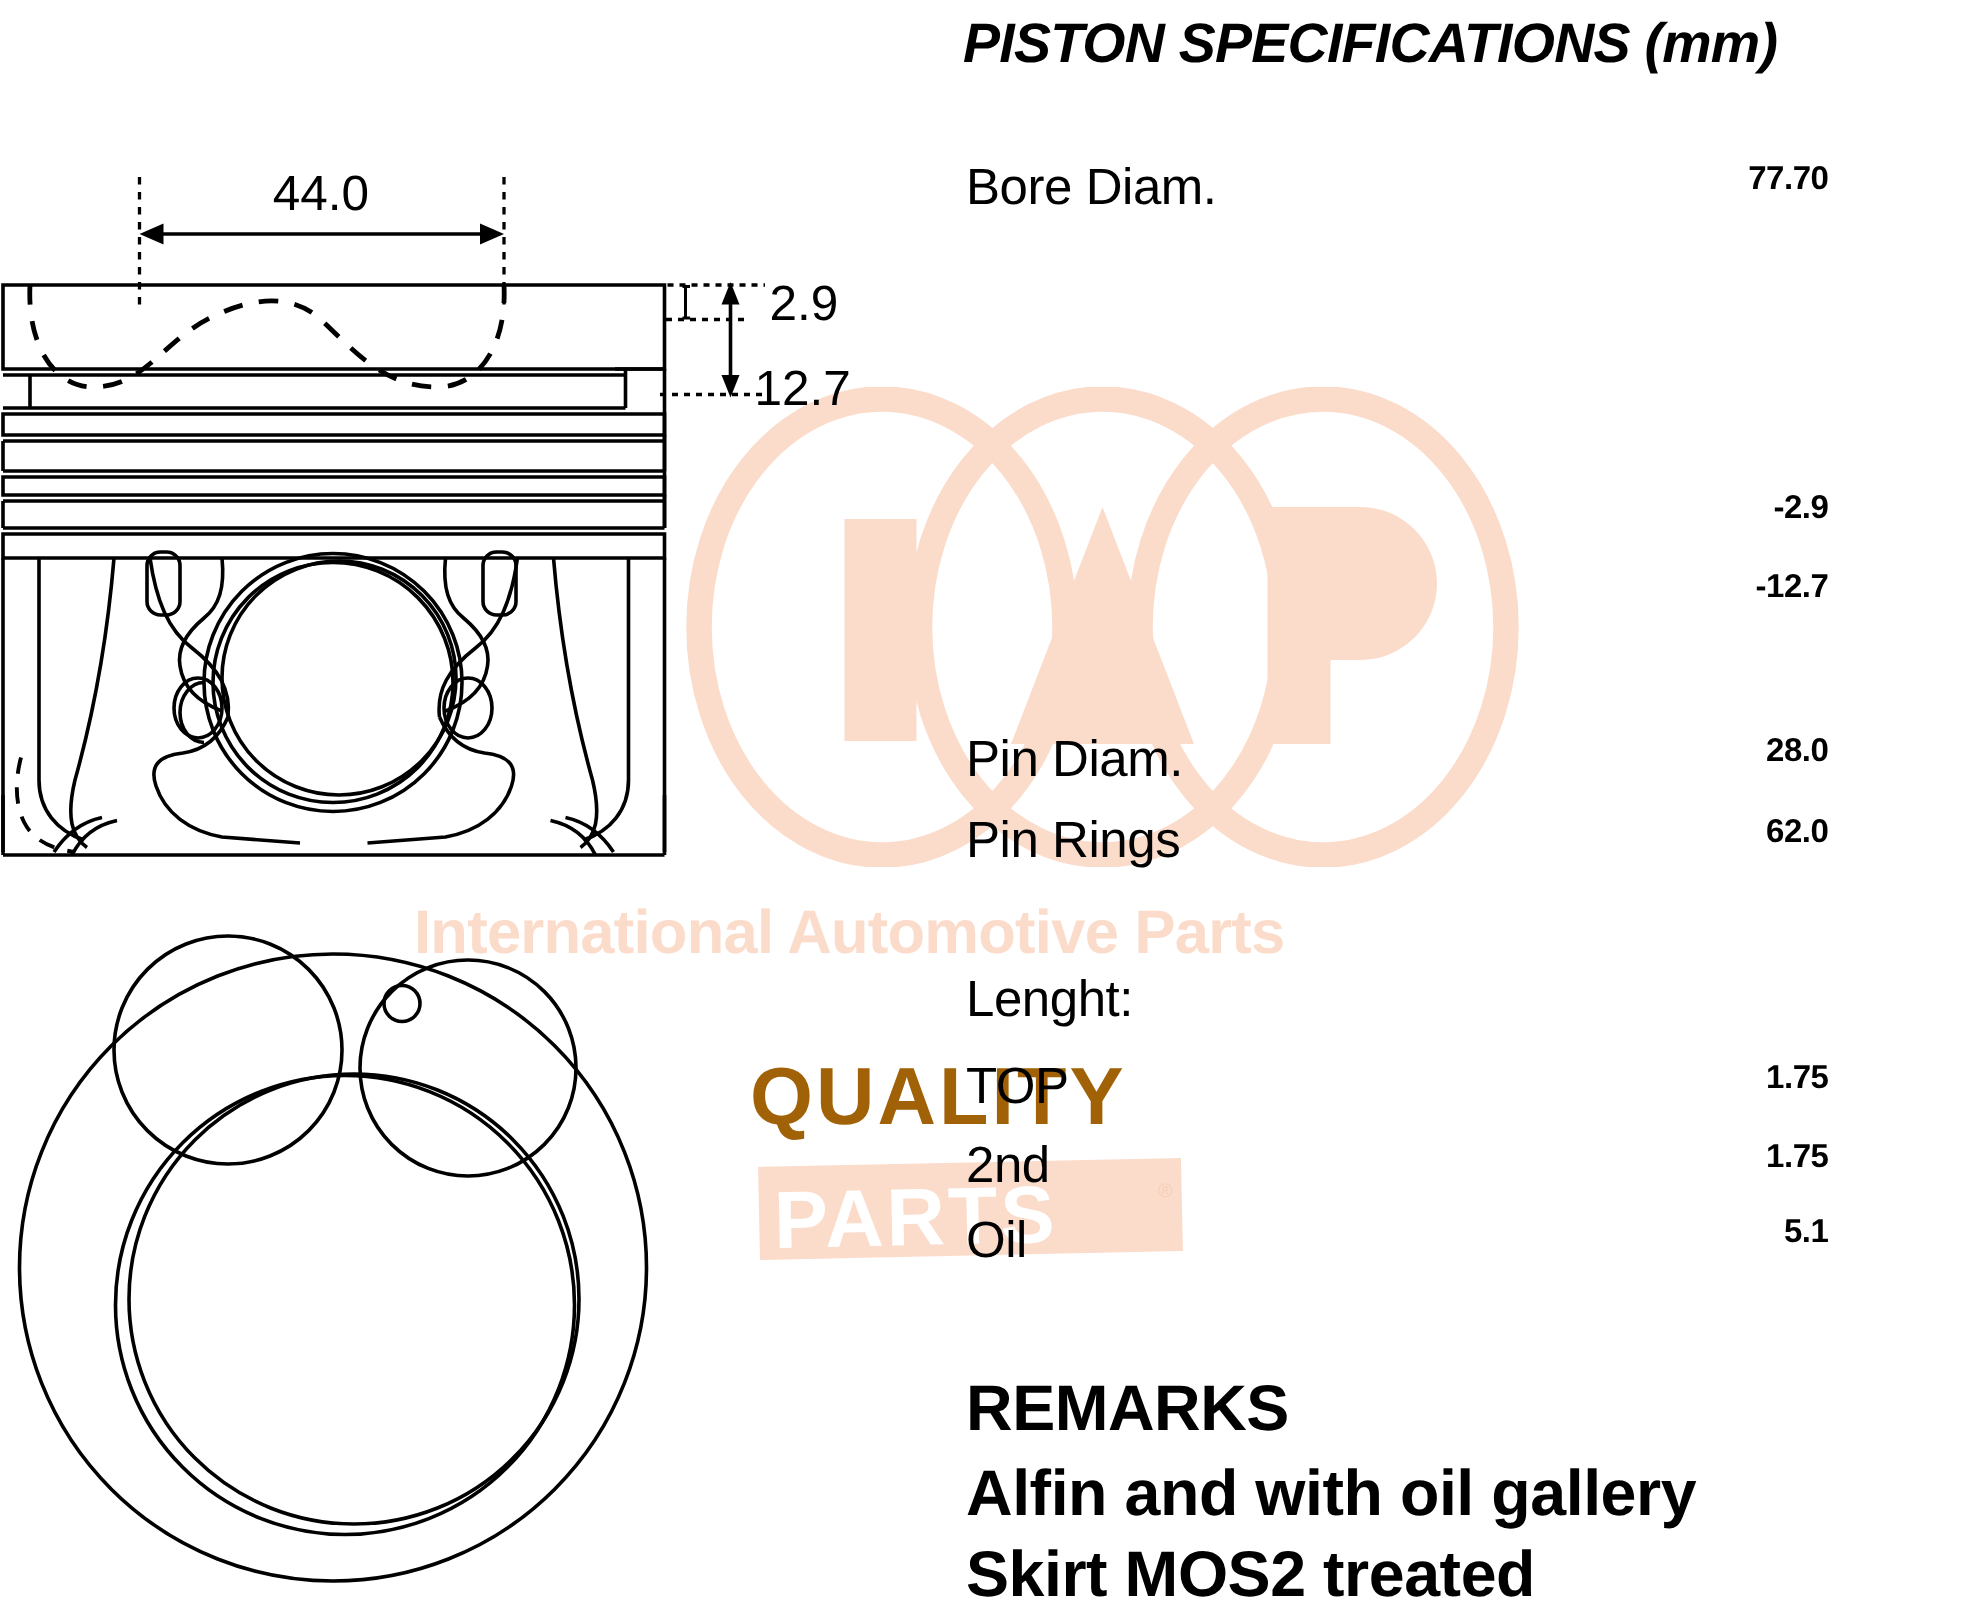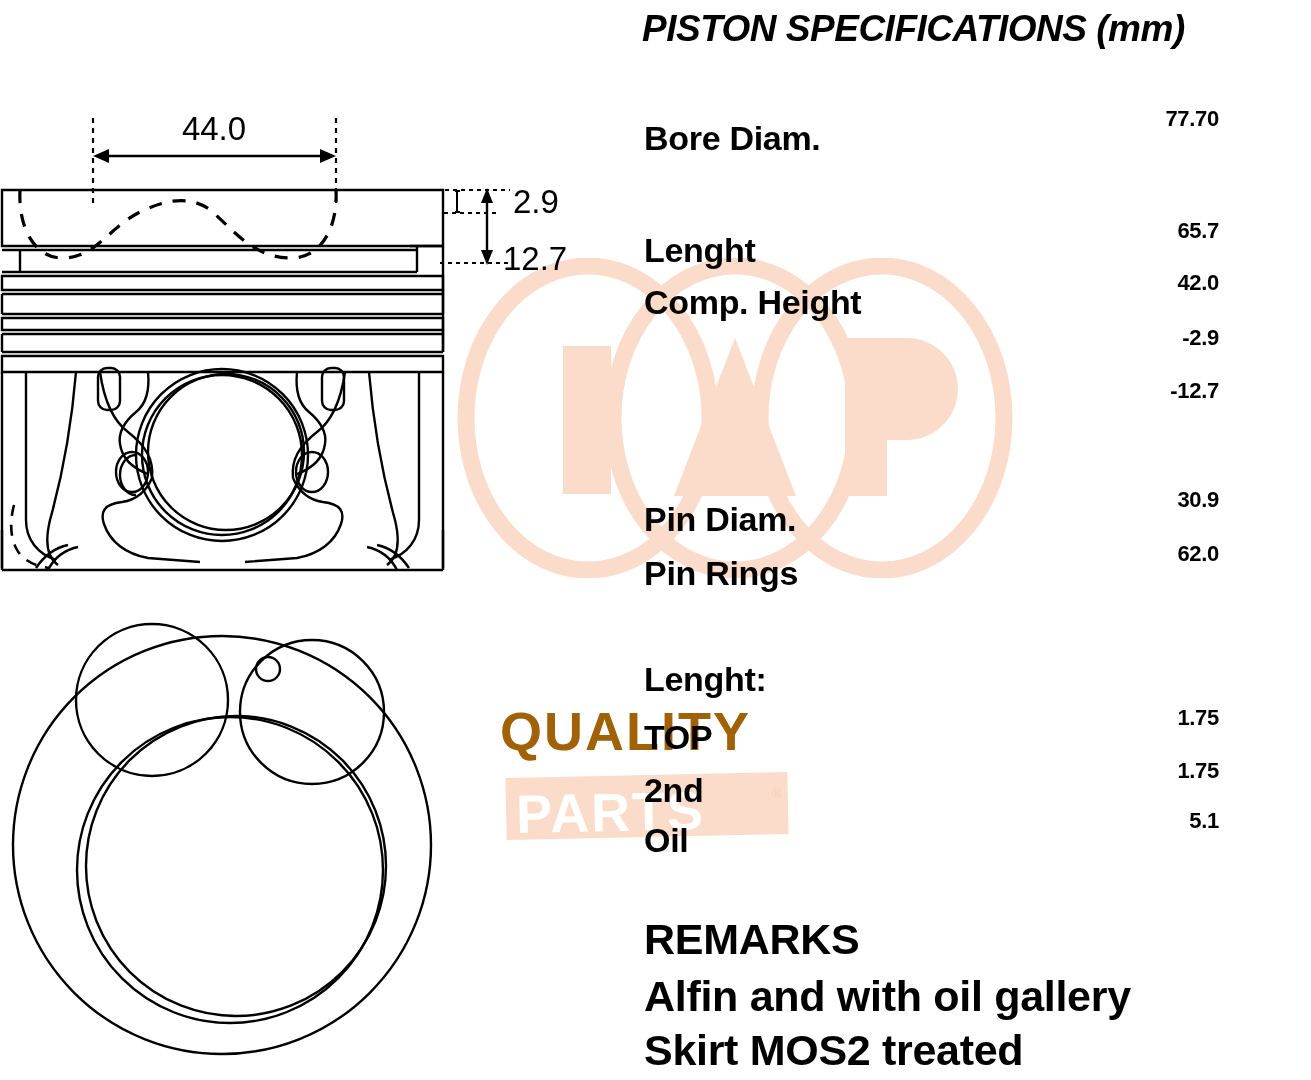--- a/index.html
+++ b/index.html
@@ -116,24 +116,23 @@
     position: absolute;
     left: 0;
     width: 673px;
     height: 44px;
   }
   .row .lbl {
     position: absolute;
     left: 6px;
     top: 0;
     font-size: 34px;
-    font-weight: bold;
+    font-weight: normal;
     white-space: nowrap;
     letter-spacing: -0.3px;
-    margin-top: 13px;
   }
   .row .val {
     position: absolute;
     right: 92px;
     top: 0;
     font-size: 22px;
     font-weight: bold;
     white-space: nowrap;
     letter-spacing: -0.3px;
   }
@@ -161,20 +160,21 @@
       <g fill="none" stroke="#fbdccb" stroke-width="17">
         <ellipse cx="133" cy="160" rx="122" ry="152"></ellipse>
         <ellipse cx="280" cy="160" rx="122" ry="152"></ellipse>
         <ellipse cx="427" cy="160" rx="122" ry="152"></ellipse>
       </g>
       <rect x="108" y="88" width="48" height="148" fill="#fbdccb"></rect>
       <polygon points="280,80 341,238 219,238" fill="#fbdccb"></polygon>
       <path d="M390 80 L390 238 L432 238 L432 182 L452 182 A51 51 0 0 0 452 80 Z" fill="#fbdccb"></path>
     </svg>
 
+    <div class="wm-tagline">International Automotive Parts</div>
     <div class="wm-quality">QUALITY</div>
     <div class="wm-parts-box"></div>
     <div class="wm-parts-text">PARTS</div>
     <div class="wm-reg">®</div>
   </div>
 
   <svg class="drawing" viewBox="0 0 640 1080">
 
     <g>
       <line x1="93" y1="118" x2="93" y2="205" stroke="#000" stroke-width="2.2" stroke-dasharray="5,5"></line>
@@ -291,43 +291,35 @@
 
   <div class="spec-panel">
 
     <div class="spec-title">PISTON SPECIFICATIONS (mm)</div>
 
     <div class="row" style="top:106px">
       <span class="lbl">Bore Diam.</span>
       <span class="val">77.70</span>
     </div>
 
-    <div class="row" style="top:218px">
-      <span class="lbl">Lenght</span>
-      <span class="val">65.7</span>
-    </div>
-
-    <div class="row" style="top:270px">
-      <span class="lbl">Comp. Height</span>
-      <span class="val">42.0</span>
-    </div>
+
 
     <div class="row" style="top:325px">
       <span class="lbl"></span>
       <span class="val">-2.9</span>
     </div>
 
     <div class="row" style="top:378px">
       <span class="lbl"></span>
       <span class="val">-12.7</span>
     </div>
 
     <div class="row" style="top:487px">
       <span class="lbl">Pin Diam.</span>
-      <span class="val">30.9</span>
+      <span class="val">28.0</span>
     </div>
 
     <div class="row" style="top:541px">
       <span class="lbl">Pin Rings</span>
       <span class="val">62.0</span>
     </div>
 
     <div class="row" style="top:647px">
       <span class="lbl">Lenght:</span>
     </div>

